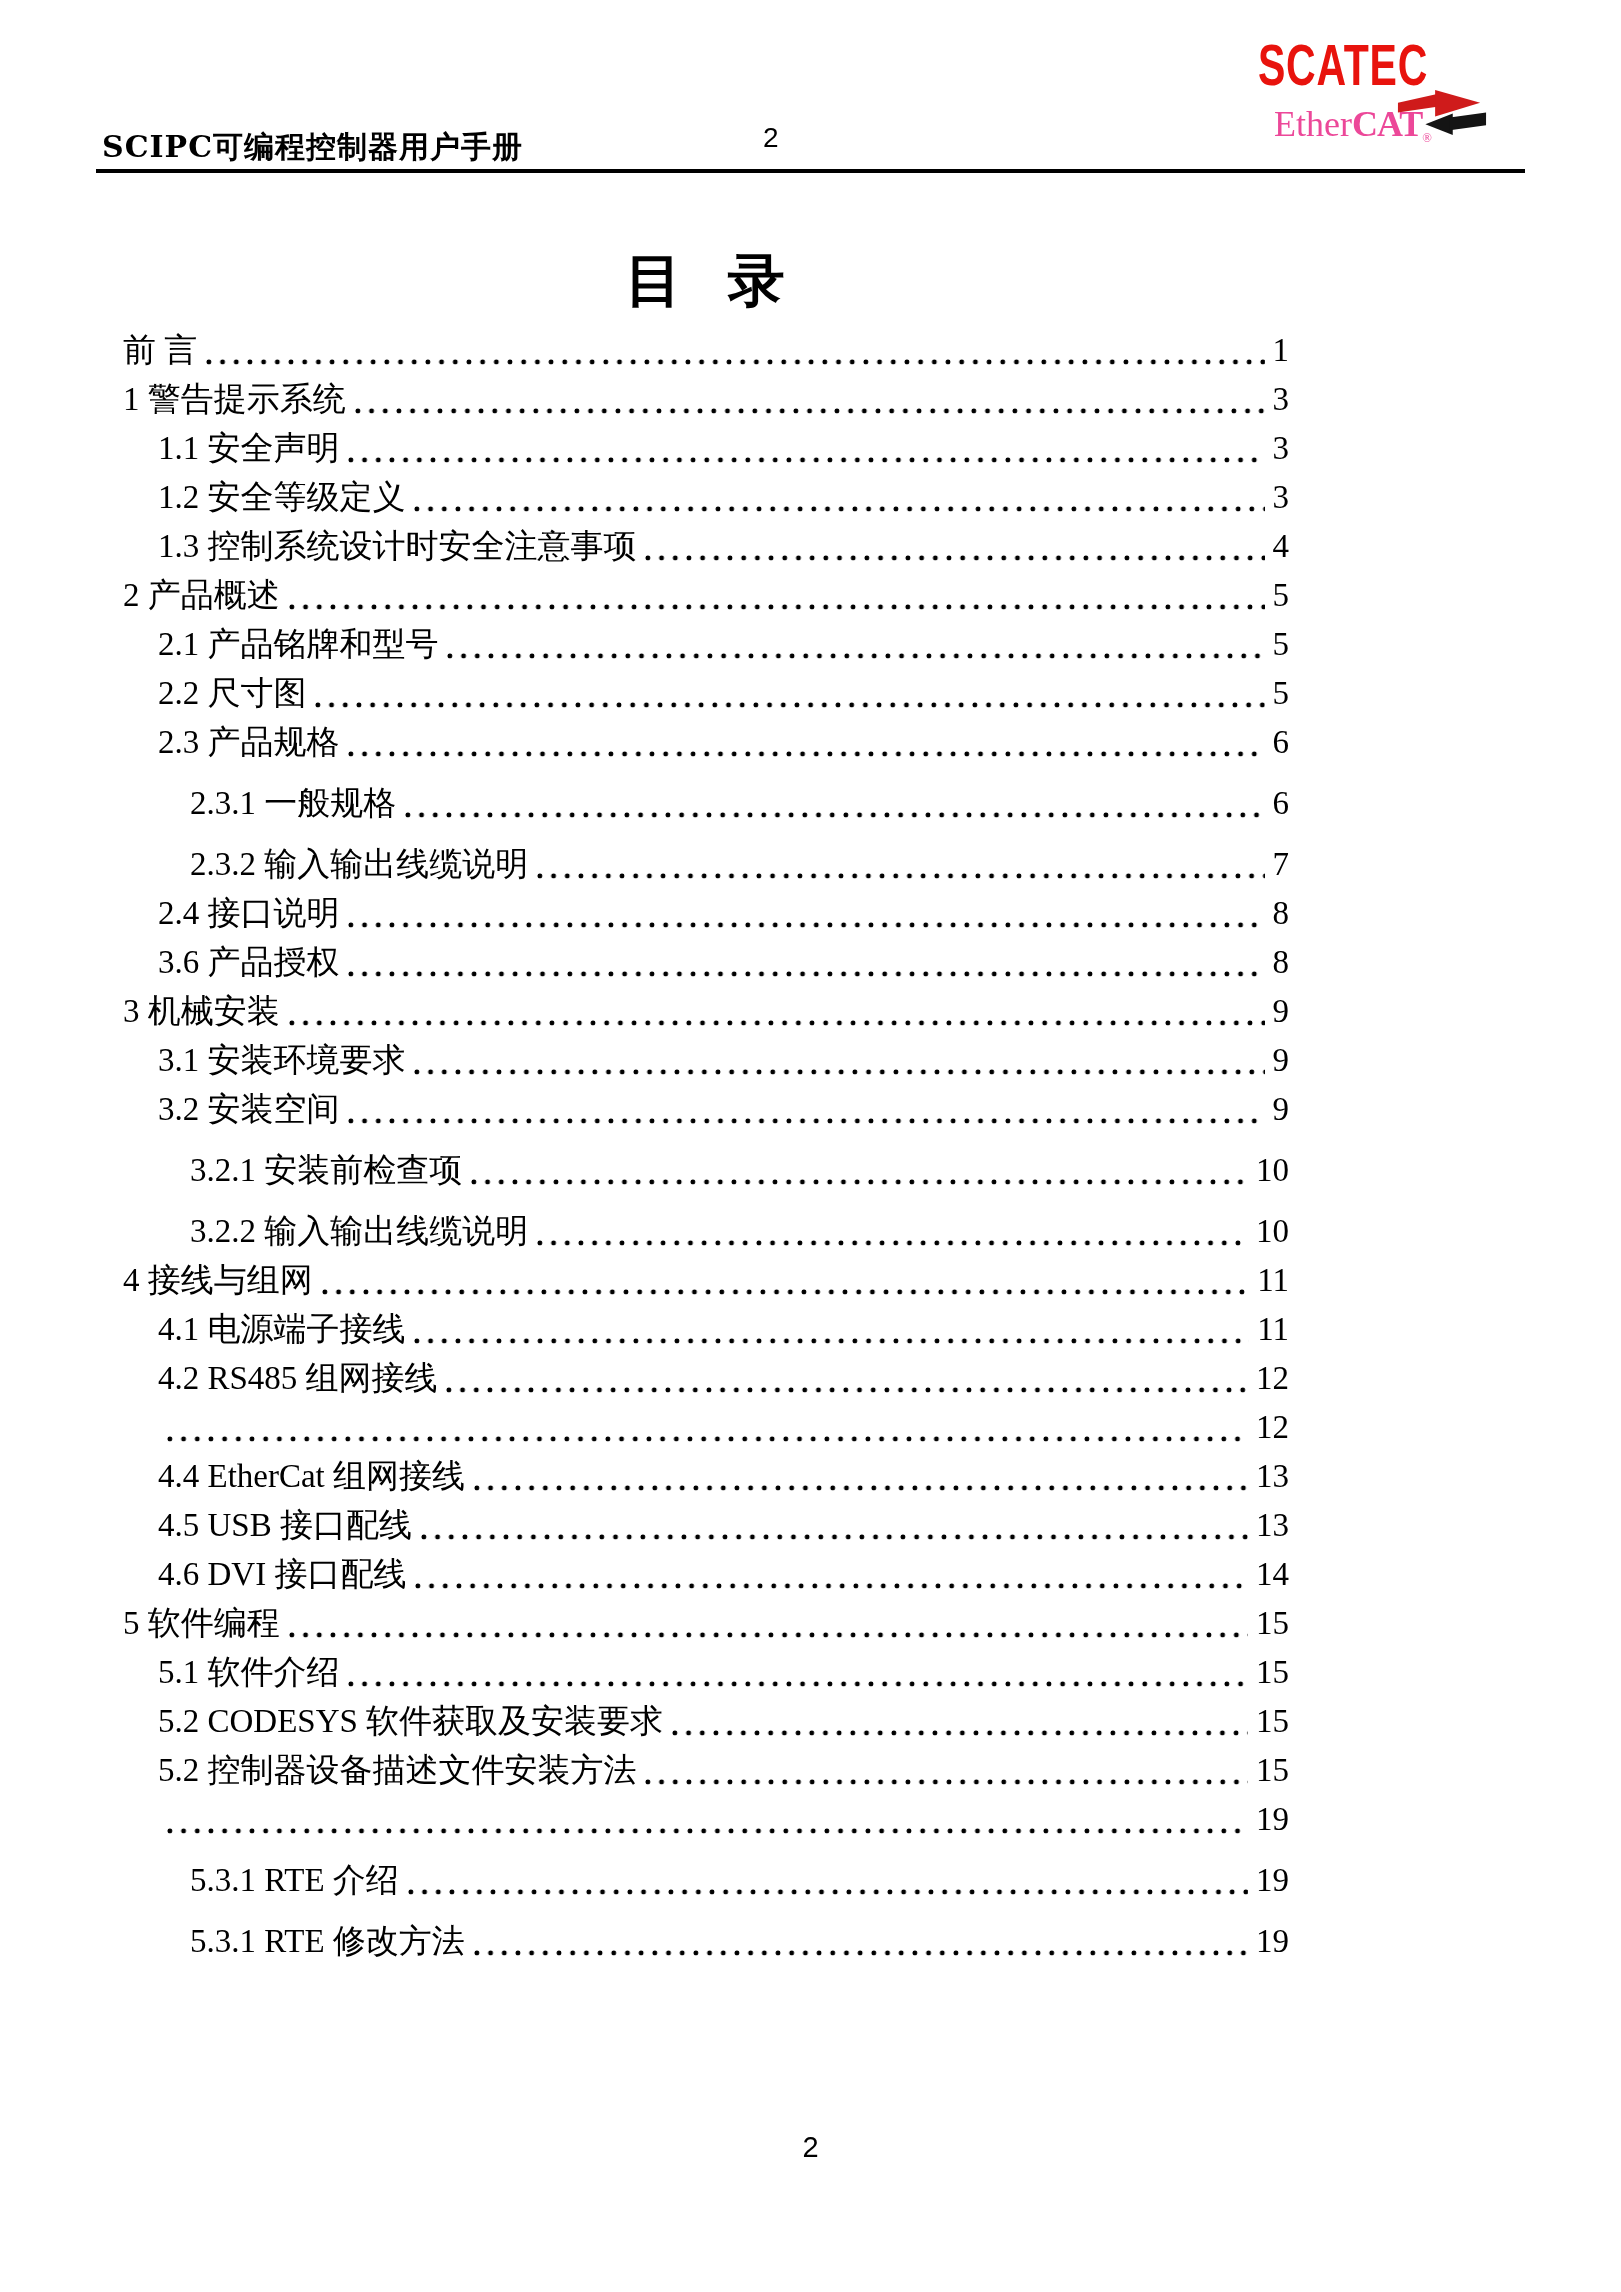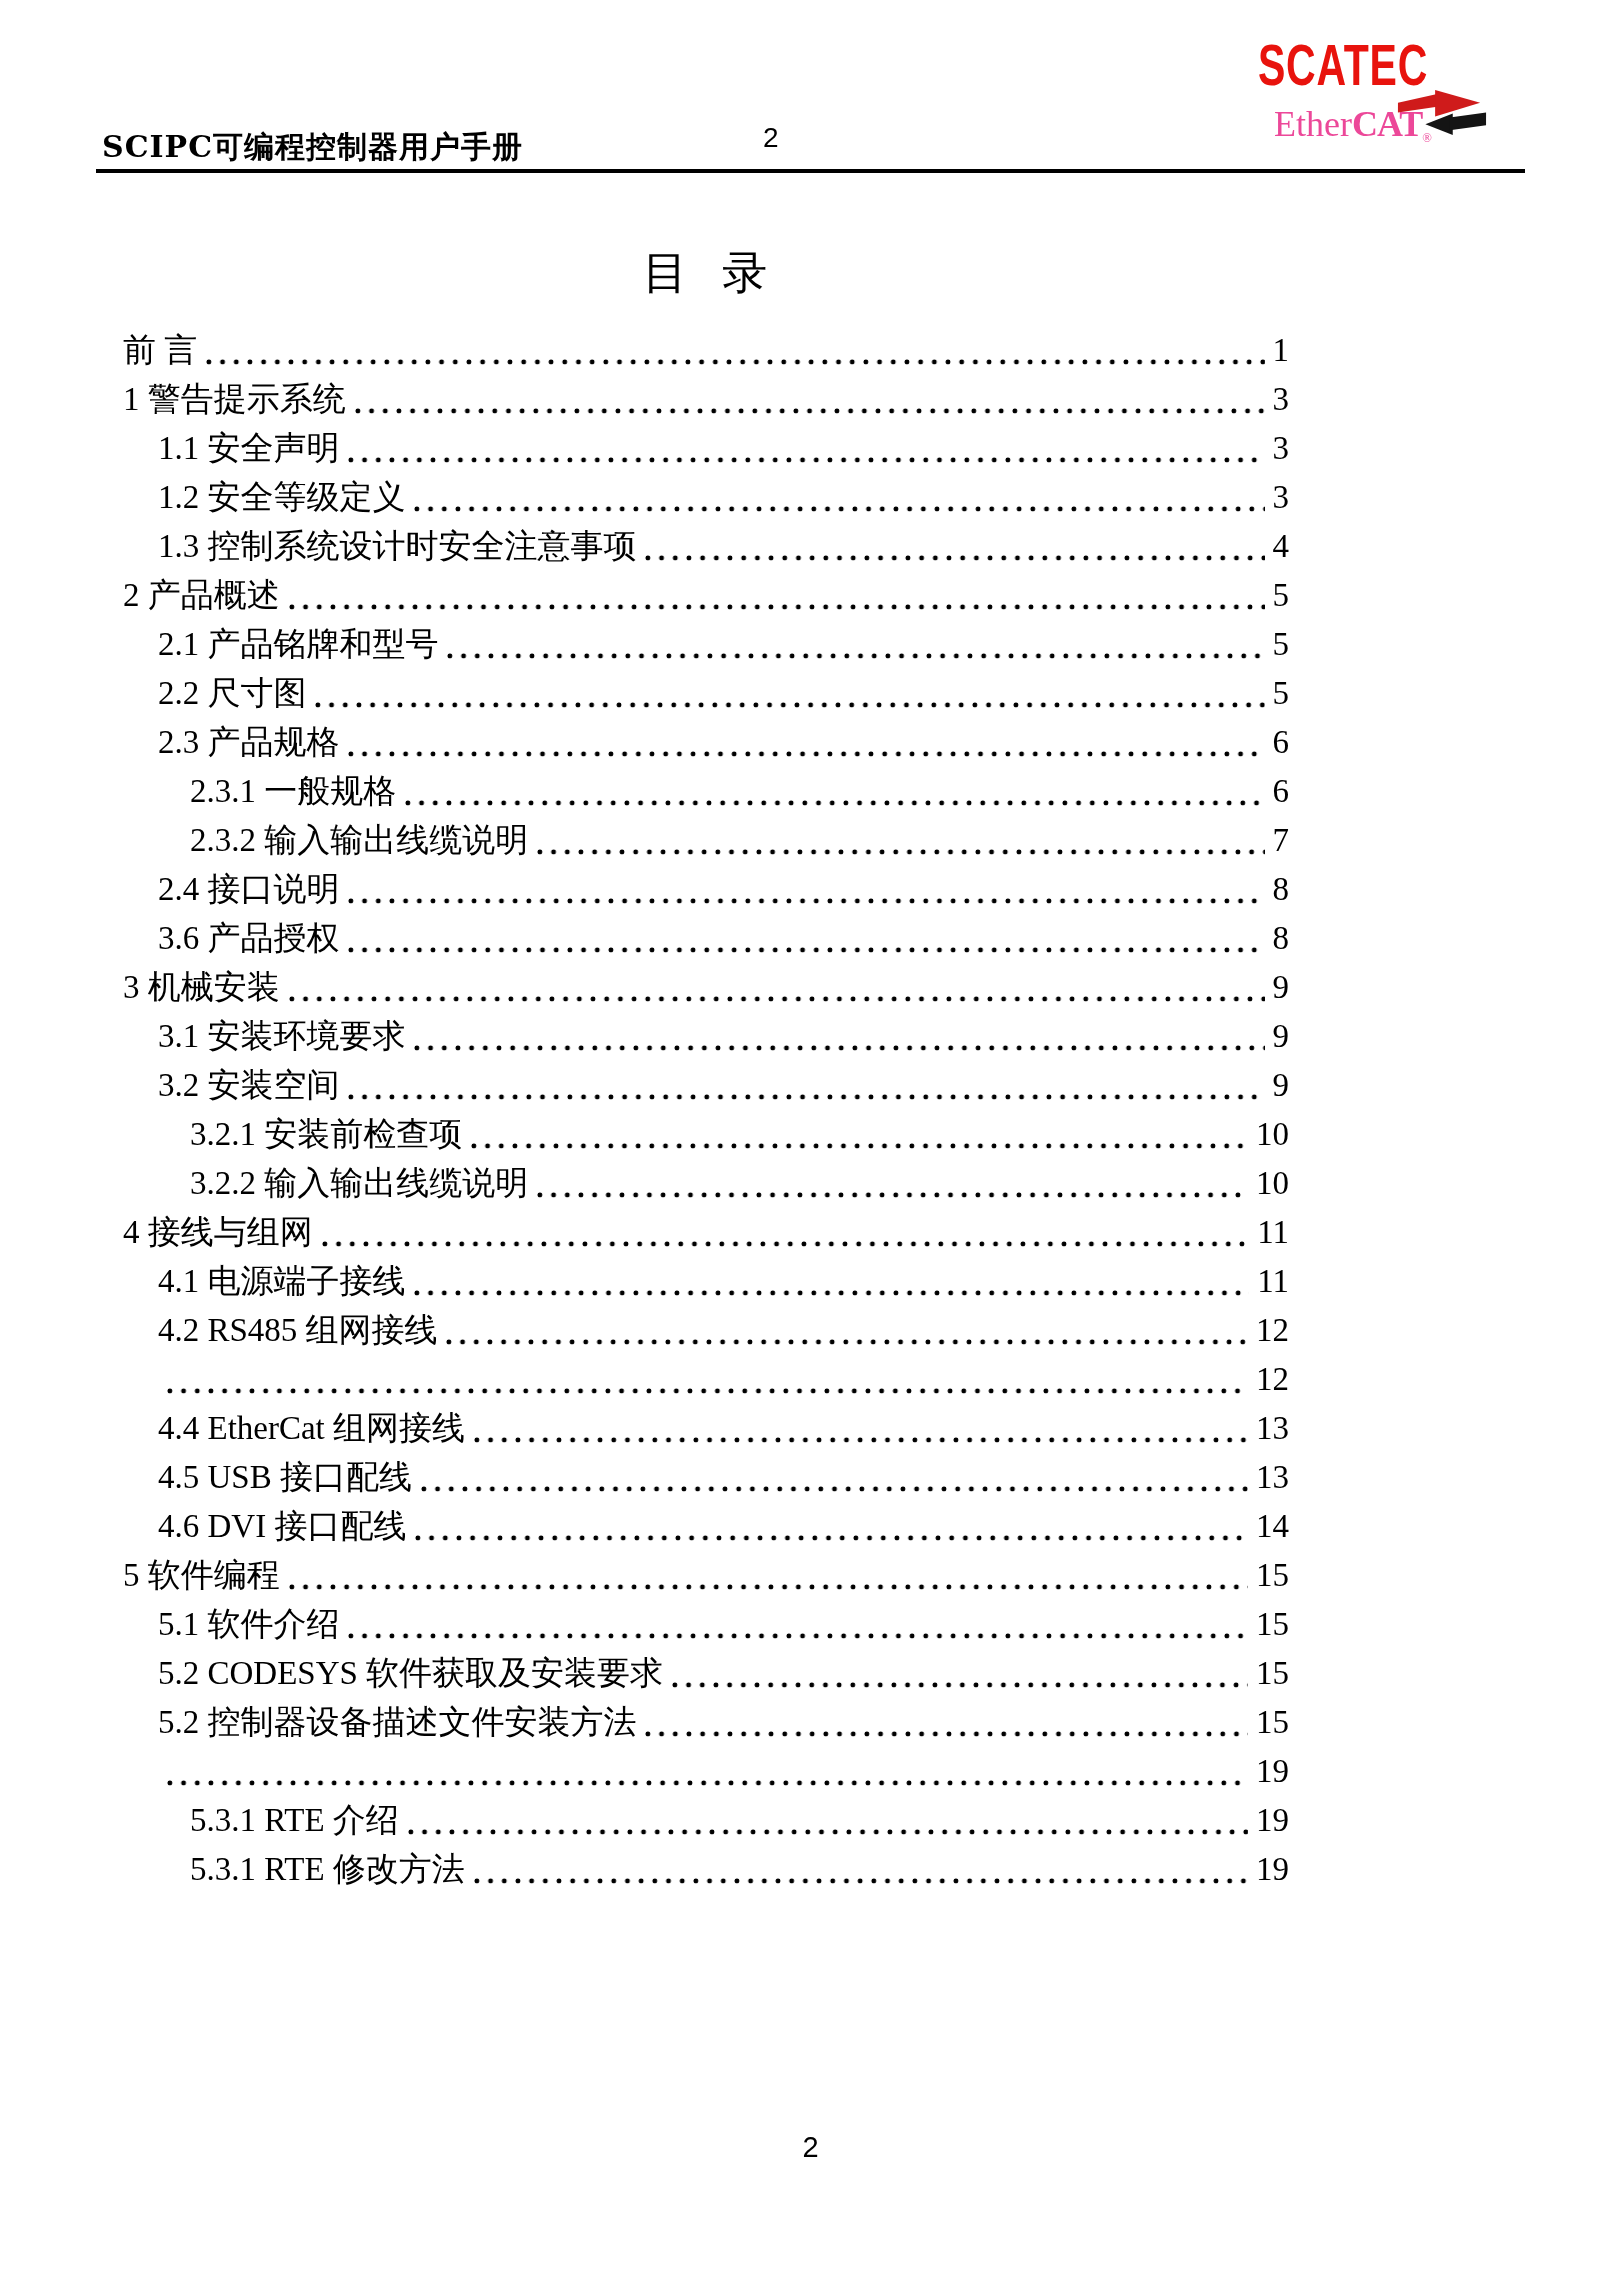--- a/index.html
+++ b/index.html
@@ -32,34 +32,34 @@
     font-family:Liberation Serif, serif;font-size:36px;color:#ec4899;
     line-height:1;white-space:nowrap;
   }
   .ethercat .cat{font-weight:800;letter-spacing:-1px;}
   .ethercat .reg{font-size:12.7px;vertical-align:-5.9px;}
   .ec-arrow{position:absolute;left:1396px;top:90px;width:92px;height:47px;}
 
   
   .doc-title{
     position:absolute;left:123px;top:243px;width:1166px;
-    text-align:center;font-size:45px;white-space:pre;letter-spacing:2px;
+    text-align:center;font-size:57px;white-space:pre;letter-spacing:2px;font-weight:bold;
   }
 
   
   .toc{
     position:absolute;left:123px;top:326px;width:1166px;font-size:33px;
   }
   .toc-row{
     display:flex;align-items:baseline;height:49px;line-height:49px;
     white-space:pre;
     font-family:Liberation Serif, serif;
   }
   .toc-row.lvl1{padding-left:35px;}
-  .toc-row.lvl2{padding-left:67px;}
+  .toc-row.lvl2{padding-left:67px;margin-top:12px;}
   .toc-label{flex:0 0 auto;}
   .leader{
     flex:1 1 auto;height:5.9px;align-self:flex-end;margin:0 7.8px 9.8px 8.8px;
     background-image:radial-gradient(circle at 2.9px 2.9px,#000 2.2px,rgba(0,0,0,0) 2.7px);
     background-size:13.7px 5.9px;background-repeat:repeat-x;
   }
   .toc-page{flex:0 0 auto;}
 
   
   .footer-num{

